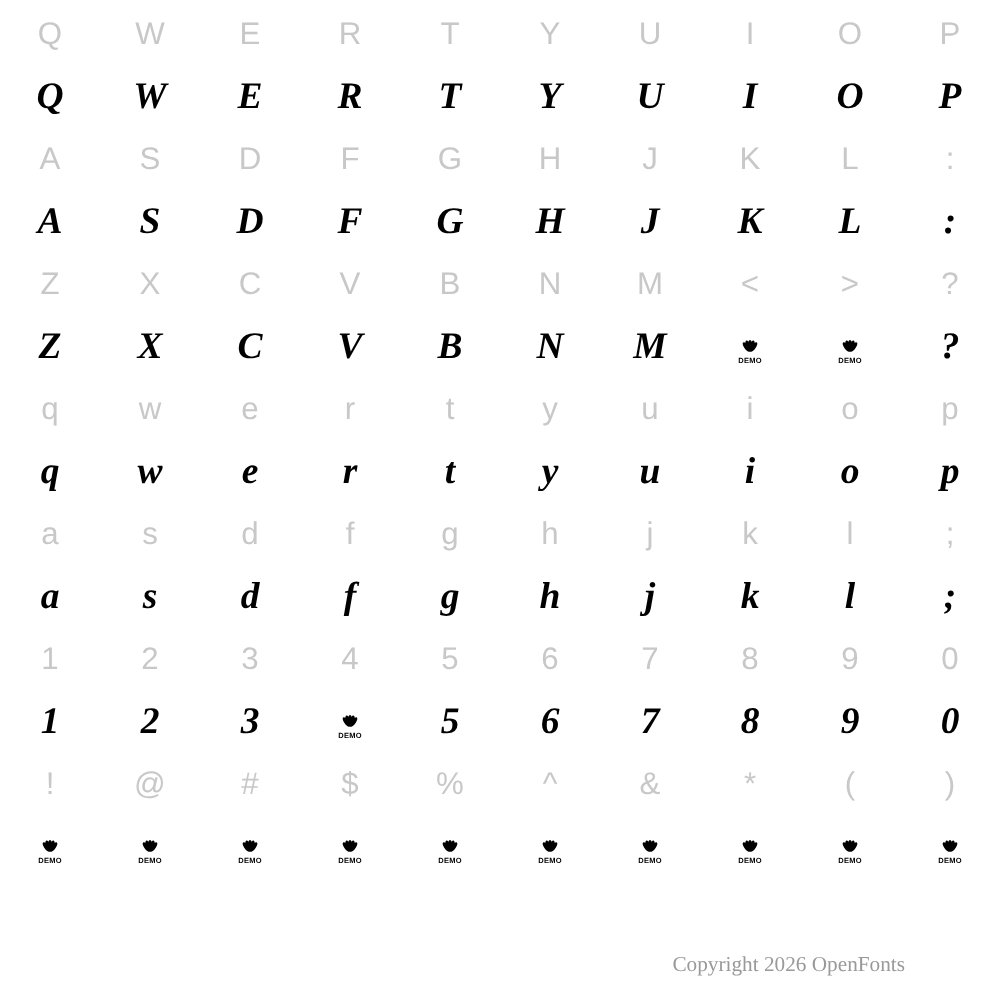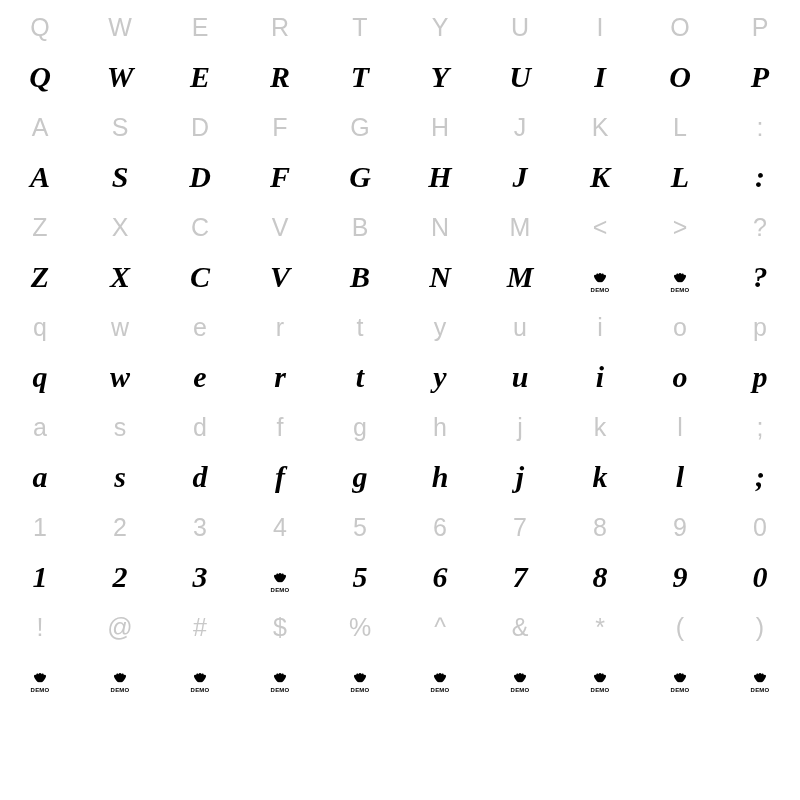--- a/index.html
+++ b/index.html
@@ -364,13 +364,14 @@
             </span><span class="demo-text">DEMO</span></span></div>
         <div class="cell"><span class="demo-mark"><span class="leaf-wrap">
               <span class="leaf l1"></span>
               <span class="leaf l2"></span>
               <span class="leaf l3"></span>
               <span class="leaf l4"></span>
               <span class="leaf l5"></span>
             </span><span class="demo-text">DEMO</span></span></div>
       </div>
     </div>
+  <div class="footer">Copyright 2026 OpenFonts</div>
 </div>
 
 </body></html>

